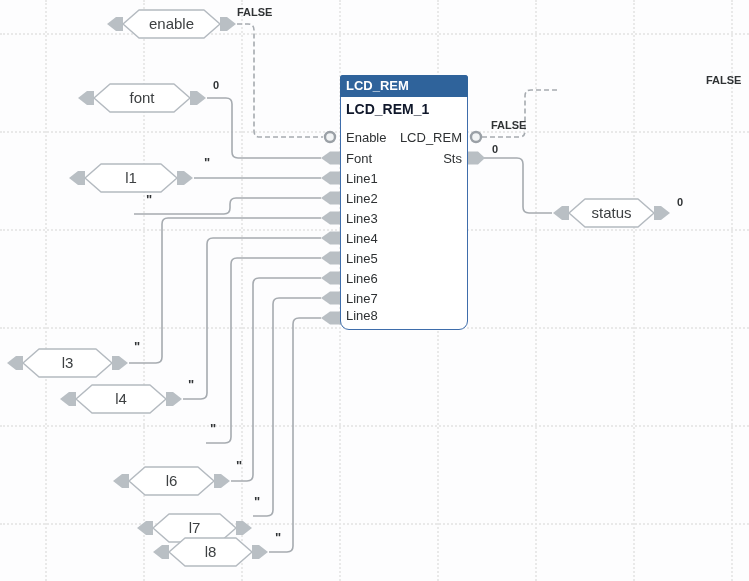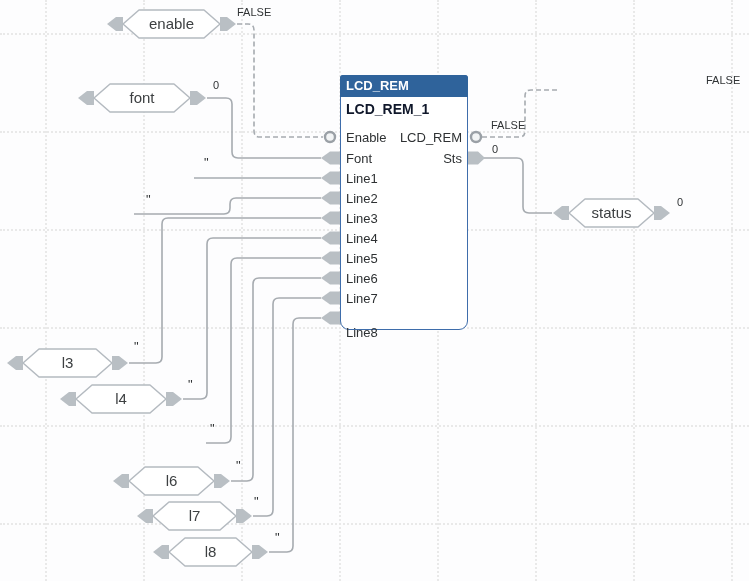--- a/index.html
+++ b/index.html
@@ -14,21 +14,21 @@
   .wire{fill:none;stroke:#a6abb0;stroke-width:1.6;}
   .dashed{stroke-dasharray:5 3;}
   .conn{fill:#b9bfc4;stroke:none;}
   .bool-conn{fill:#f2f4f5;stroke:#9aa0a6;stroke-width:2.4;}
   .tag{position:absolute;}
   .tag svg{position:absolute;left:0;top:0;display:block;}
   .tag-hex{fill:#ffffff;stroke:#b4bac0;stroke-width:1.5;stroke-linejoin:round;}
   .tag-arrow{fill:#b9bfc4;stroke:none;}
   .tag-label{position:absolute;left:0;right:0;top:0;bottom:0;text-align:center;
     line-height:32px;font-size:15px;color:#3d4042;}
-  .val{position:absolute;font-size:11px;font-weight:normal;color:#303335;white-space:nowrap;}
+  .val{position:absolute;font-size:11px;font-weight:bold;color:#303335;white-space:nowrap;}
   .qval{font-size:13px;}
   #block{position:absolute;left:340px;top:75px;width:128px;height:255px;
     box-sizing:border-box;background:#ffffff;border:1.5px solid #3e6dab;
     border-radius:3px 3px 9px 9px;}
   #block-header{position:absolute;left:-1px;top:-1px;right:-1px;height:22px;
     background:#2f639b;border-radius:3px 3px 0 0;color:#ffffff;font-weight:bold;
     font-size:13px;line-height:22px;padding-left:6px;box-sizing:border-box;}
   #block-instance{position:absolute;left:5px;top:25px;font-size:14px;font-weight:bold;color:#0f172a;}
   .pin{position:absolute;height:16px;line-height:16px;font-size:13px;color:#2e3133;}
   .pin-in{left:5px;}
@@ -87,40 +87,48 @@
     <div id="block-instance">LCD_REM_1</div>
     <span class="pin pin-in" style="top:54px">Enable</span>
     <span class="pin pin-in" style="top:75px">Font</span>
     <span class="pin pin-in" style="top:95px">Line1</span>
     <span class="pin pin-in" style="top:115px">Line2</span>
     <span class="pin pin-in" style="top:135px">Line3</span>
     <span class="pin pin-in" style="top:155px">Line4</span>
     <span class="pin pin-in" style="top:175px">Line5</span>
     <span class="pin pin-in" style="top:195px">Line6</span>
     <span class="pin pin-in" style="top:215px">Line7</span>
-    <span class="pin pin-in" style="top:249px">Line8</span>
+    <span class="pin pin-in" style="top:232px">Line8</span>
     <span class="pin pin-out" style="top:54px">LCD_REM</span>
     <span class="pin pin-out" style="top:75px">Sts</span>
   </div>
 
   <div class="tag" style="left:106px;top:8px;width:131px;height:32px">
     <svg width="131" height="32">
         <polygon class="tag-arrow" points="1,16 10,9 17,9 17,23 10,23"></polygon>
         <polygon class="tag-hex" points="33,2 98,2 114,16 98,30 33,30 17,16"></polygon>
         <polygon class="tag-arrow" points="114,9 121,9 130,16 121,23 114,23"></polygon>
       </svg>
     <span class="tag-label">enable</span>
   </div>
   <div class="tag" style="left:77px;top:82px;width:130px;height:32px">
     <svg width="130" height="32">
         <polygon class="tag-arrow" points="1,16 10,9 17,9 17,23 10,23"></polygon>
         <polygon class="tag-hex" points="33,2 97,2 113,16 97,30 33,30 17,16"></polygon>
         <polygon class="tag-arrow" points="113,9 120,9 129,16 120,23 113,23"></polygon>
       </svg>
     <span class="tag-label">font</span>
+  </div>
+  <div class="tag" style="left:68px;top:162px;width:126px;height:32px">
+    <svg width="126" height="32">
+        <polygon class="tag-arrow" points="1,16 10,9 17,9 17,23 10,23"></polygon>
+        <polygon class="tag-hex" points="33,2 93,2 109,16 93,30 33,30 17,16"></polygon>
+        <polygon class="tag-arrow" points="109,9 116,9 125,16 116,23 109,23"></polygon>
+      </svg>
+    <span class="tag-label">l1</span>
   </div>
   <div class="tag" style="left:6px;top:347px;width:123px;height:32px">
     <svg width="123" height="32">
         <polygon class="tag-arrow" points="1,16 10,9 17,9 17,23 10,23"></polygon>
         <polygon class="tag-hex" points="33,2 90,2 106,16 90,30 33,30 17,16"></polygon>
         <polygon class="tag-arrow" points="106,9 113,9 122,16 113,23 106,23"></polygon>
       </svg>
     <span class="tag-label">l3</span>
   </div>
   <div class="tag" style="left:59px;top:383px;width:124px;height:32px">
@@ -132,21 +140,21 @@
     <span class="tag-label">l4</span>
   </div>
   <div class="tag" style="left:112px;top:465px;width:119px;height:32px">
     <svg width="119" height="32">
         <polygon class="tag-arrow" points="1,16 10,9 17,9 17,23 10,23"></polygon>
         <polygon class="tag-hex" points="33,2 86,2 102,16 86,30 33,30 17,16"></polygon>
         <polygon class="tag-arrow" points="102,9 109,9 118,16 109,23 102,23"></polygon>
       </svg>
     <span class="tag-label">l6</span>
   </div>
-  <div class="tag" style="left:136px;top:500px;width:117px;height:32px">
+  <div class="tag" style="left:136px;top:512px;width:117px;height:32px">
     <svg width="117" height="32">
         <polygon class="tag-arrow" points="1,16 10,9 17,9 17,23 10,23"></polygon>
         <polygon class="tag-hex" points="33,2 84,2 100,16 84,30 33,30 17,16"></polygon>
         <polygon class="tag-arrow" points="100,9 107,9 116,16 107,23 100,23"></polygon>
       </svg>
     <span class="tag-label">l7</span>
   </div>
   <div class="tag" style="left:152px;top:536px;width:117px;height:32px">
     <svg width="117" height="32">
         <polygon class="tag-arrow" points="1,16 10,9 17,9 17,23 10,23"></polygon>

